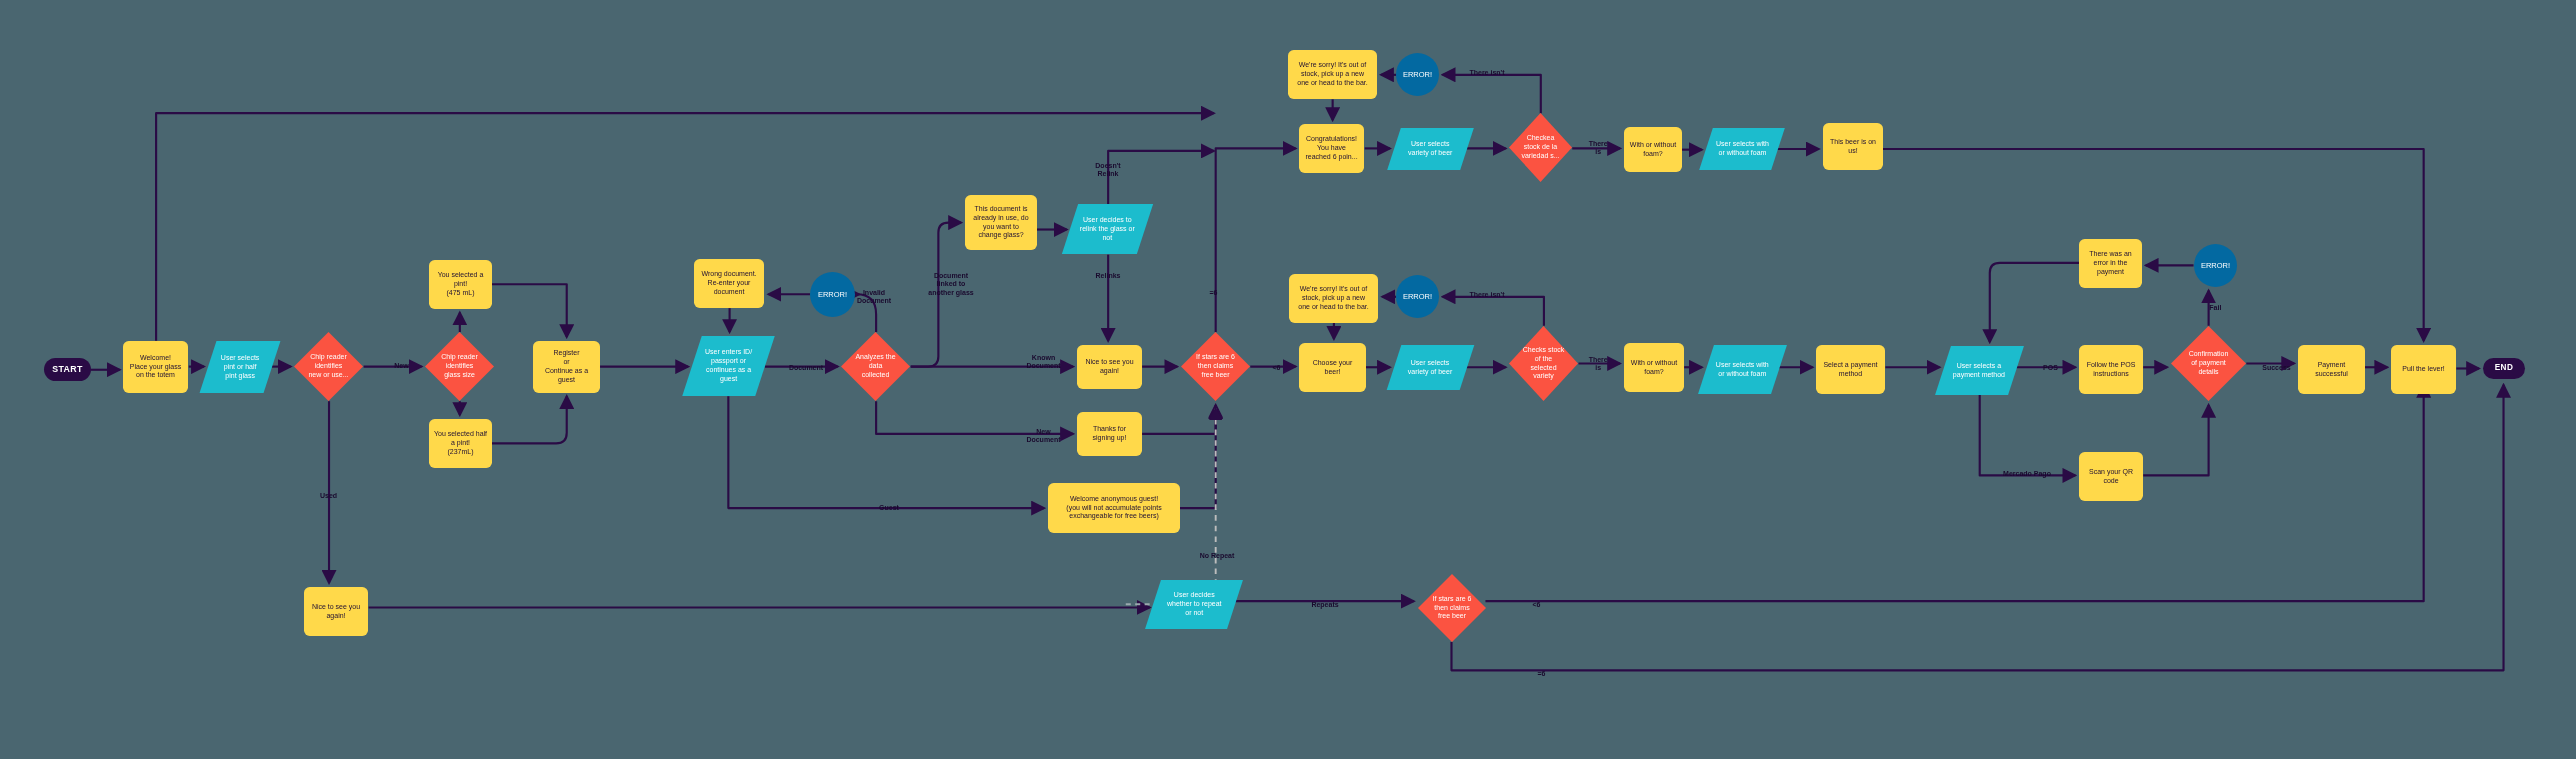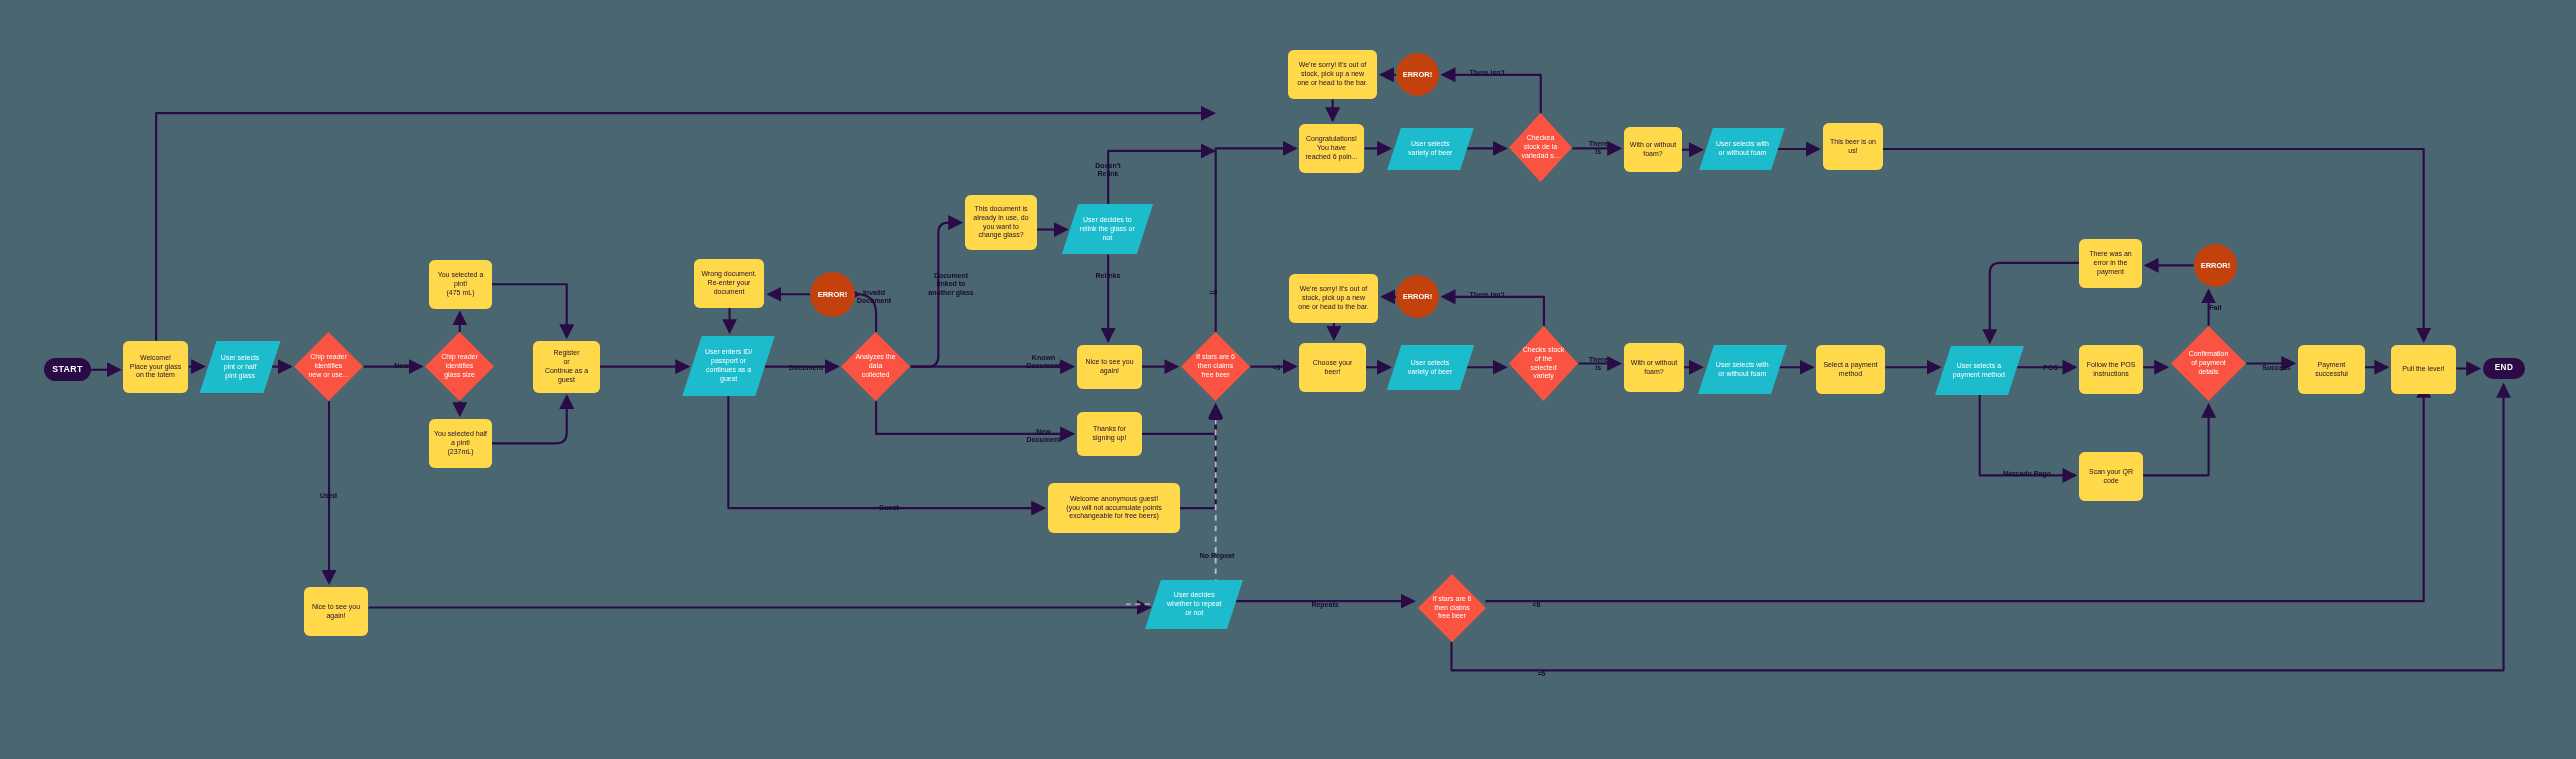--- a/index.html
+++ b/index.html
@@ -3,21 +3,21 @@
 <meta charset="utf-8">
 <style>
   html,body{margin:0;padding:0;background:#4a6670;}
   body{font-family:"Liberation Sans","DejaVu Sans",sans-serif;}
   #stage{position:relative;width:2576px;height:759px;background:#4a6670;overflow:hidden;}
   #svg-layer{position:absolute;left:0;top:0;width:2576px;height:759px;}
   .node{position:absolute;box-sizing:border-box;display:flex;align-items:center;justify-content:center;text-align:center;line-height:1.28;}
   .n-process{background:#FFD94A;color:#221133;border-radius:5.7px;}
   .n-io{background:#1CBCCD;color:#ffffff;}
   .n-decision{background:#FB5341;color:#ffffff;}
-  .n-error{background:#c2410c;color:#ffffff;border-radius:50%;font-weight:bold;}
+  .n-error{background:#0369a1;color:#ffffff;border-radius:50%;font-weight:normal;}
   .n-term{background:#2A0B45;color:#ffffff;border-radius:628px;font-weight:bold;letter-spacing:0.4px;}
   .n-io .sk{transform:skewX(18deg);}
   .edge-label{position:absolute;color:#1a0a2e;font-weight:bold;font-size:7px;line-height:1.18;text-align:center;white-space:pre-line;}
 </style>
 </head>
 <body style="background: rgb(74, 102, 112);">
 
 <div id="stage" style="background: rgb(74, 102, 112);">
 
   <svg id="svg-layer" viewBox="0 0 4096 1207" xmlns="http://www.w3.org/2000/svg">

